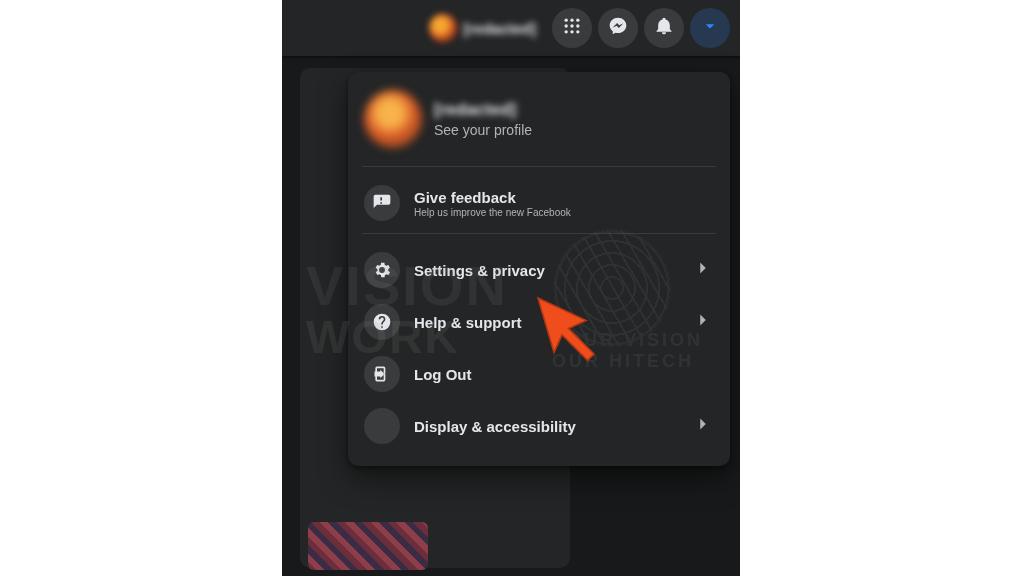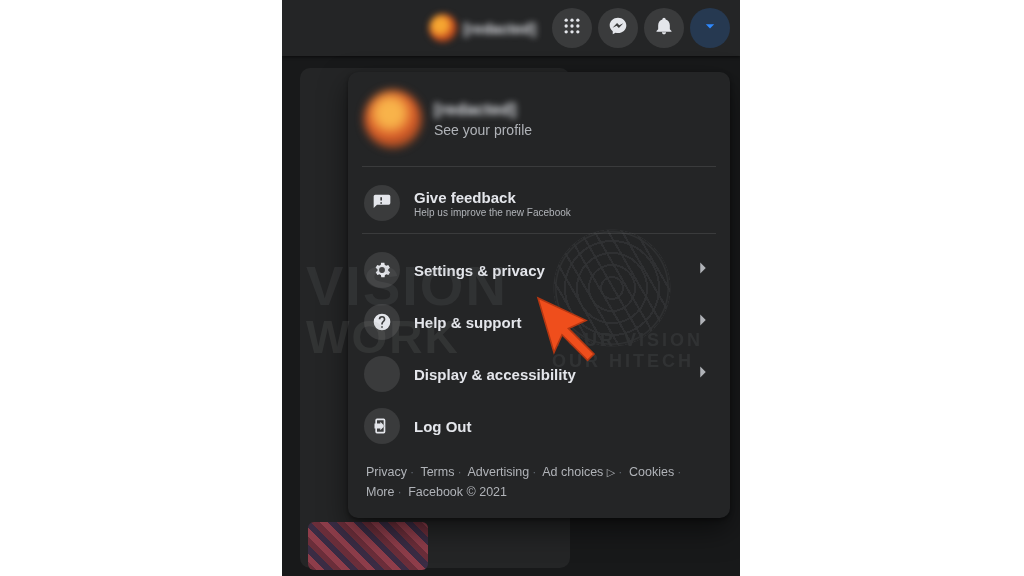--- a/index.html
+++ b/index.html
@@ -255,54 +255,44 @@
         <div class="mi-chevron">
           <svg viewBox="0 0 24 24">
               <path d="M9 6l6 6-6 6z"></path>
             </svg>
         </div>
       </div>
 
       <div class="menu-item">
         <div class="mi-icon">
           <svg viewBox="0 0 24 24">
+              <path d="M10 17v-2H3v-6h7V7l5 5-5 5zm4-14H6a2 2 0 0 0-2 2v4h2V5h8v14H6v-4H4v4a2 2 0 0 0 2 2h8a2 2 0 0 0 2-2V5a2 2 0 0 0-2-2z"></path>
+            </svg>
+        </div>
+        <div class="mi-text">
+          <div class="mi-title">Log Out</div>
+        </div>
+      </div>
+
+      <div class="menu-item">
+        <div class="mi-icon">
+          <svg viewBox="0 0 24 24">
               <path d="M12.3 22A10 10 0 0 1 12 2a8 8 0 0 0 .3 20z"></path>
             </svg>
         </div>
         <div class="mi-text">
           <div class="mi-title">Display &amp; accessibility</div>
         </div>
         <div class="mi-chevron">
           <svg viewBox="0 0 24 24">
               <path d="M9 6l6 6-6 6z"></path>
             </svg>
         </div>
       </div>
 
-      <div class="menu-item">
-        <div class="mi-icon">
-          <svg viewBox="0 0 24 24">
-              <path d="M10 17v-2H3v-6h7V7l5 5-5 5zm4-14H6a2 2 0 0 0-2 2v4h2V5h8v14H6v-4H4v4a2 2 0 0 0 2 2h8a2 2 0 0 0 2-2V5a2 2 0 0 0-2-2z"></path>
-            </svg>
-        </div>
-        <div class="mi-text">
-          <div class="mi-title">Log Out</div>
-        </div>
-      </div>
-
-      <div class="footer">
-        <a>Privacy</a><span class="fsep">·</span>
-        <a>Terms</a><span class="fsep">·</span>
-        <a>Advertising</a><span class="fsep">·</span>
-        <a>Ad choices</a>
-        <span style="font-size:11px;">▷</span><span class="fsep">·</span>
-        <a>Cookies</a><span class="fsep">·</span><br>
-        <a>More</a><span class="fsep">·</span>
-        <span>Facebook © 2021</span>
-      </div>
 
     </div>
   </div>
 
   <div class="watermark">
     <div class="wm-text-block">
       <div class="wm-big">VISION</div>
       <div class="wm-big2">WORK</div>
     </div>
     <div class="wm-tag">

